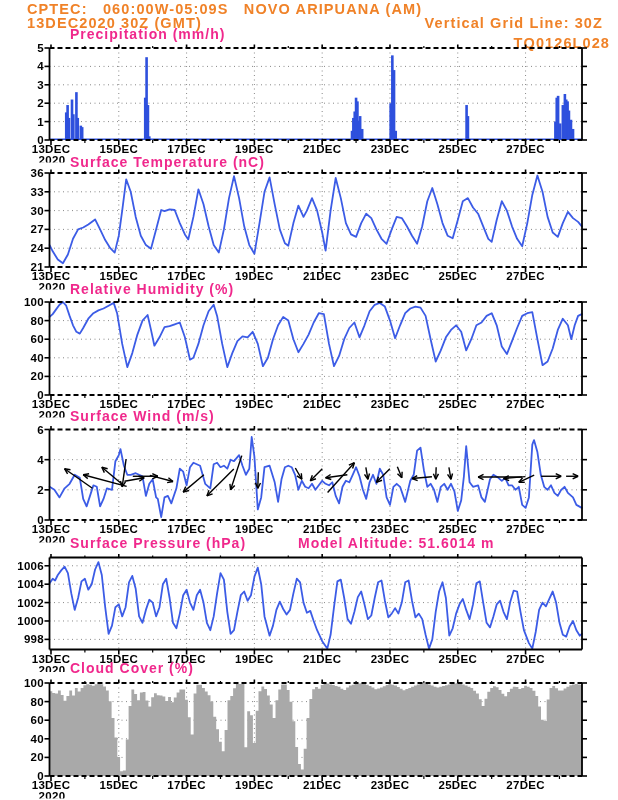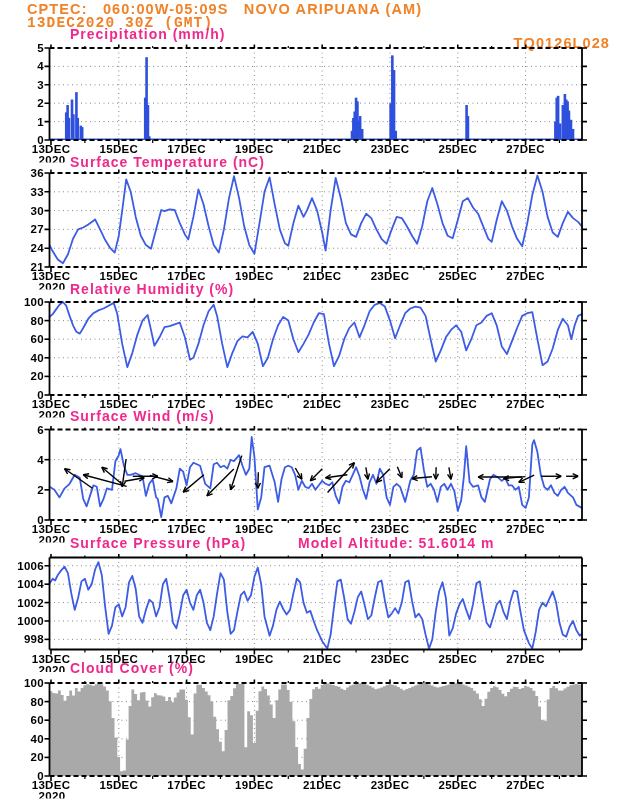--- a/index.html
+++ b/index.html
@@ -1,28 +1,29 @@
 <!DOCTYPE html>
 <html><head>
 <meta charset="utf-8">
 <style>
   html,body{margin:0;padding:0;background:#fff;}
   #page{position:relative;width:618px;height:800px;background:#fff;overflow:hidden;
-        font-family:"Liberation Sans",sans-serif;border-radius:28px;}
+        font-family:"Liberation Sans",sans-serif;}
   .hdr{position:absolute;font-weight:bold;font-size:14.5px;line-height:1.05;
        color:#f08228;white-space:pre;letter-spacing:1.1px;}
   .hdr-right{text-align:right;}
   #plot{position:absolute;left:0;top:0;}
 </style>
 </head>
 <body>
 <div id="page">
 
   <div class="hdr" style="left:27px;top:2px;">CPTEC:   060:00W-05:09S   NOVO ARIPUANA (AM)</div>
-  <div class="hdr" style="left:27px;top:16px;font-family:Liberation Mono, monospace;">13DEC2020 30Z (GMT)</div>
+  <div class="hdr" style="left:27px;top:16px;">13DEC2020 30Z (GMT)</div>
+  <div class="hdr hdr-right" style="right:15px;top:16px;">Vertical Grid Line: 30Z</div>
   <div class="hdr hdr-right" style="right:8px;top:36px;">TQ0126L028</div>
 
   <svg id="plot" width="618" height="800">
       <defs>
         <clipPath id="yearclip0">
           <rect x="30.991501686931073" y="155" width="44" height="7.5"></rect>
         </clipPath>
         <clipPath id="yearclip1">
           <rect x="30.991501686931073" y="282" width="44" height="7.5"></rect>
         </clipPath>

